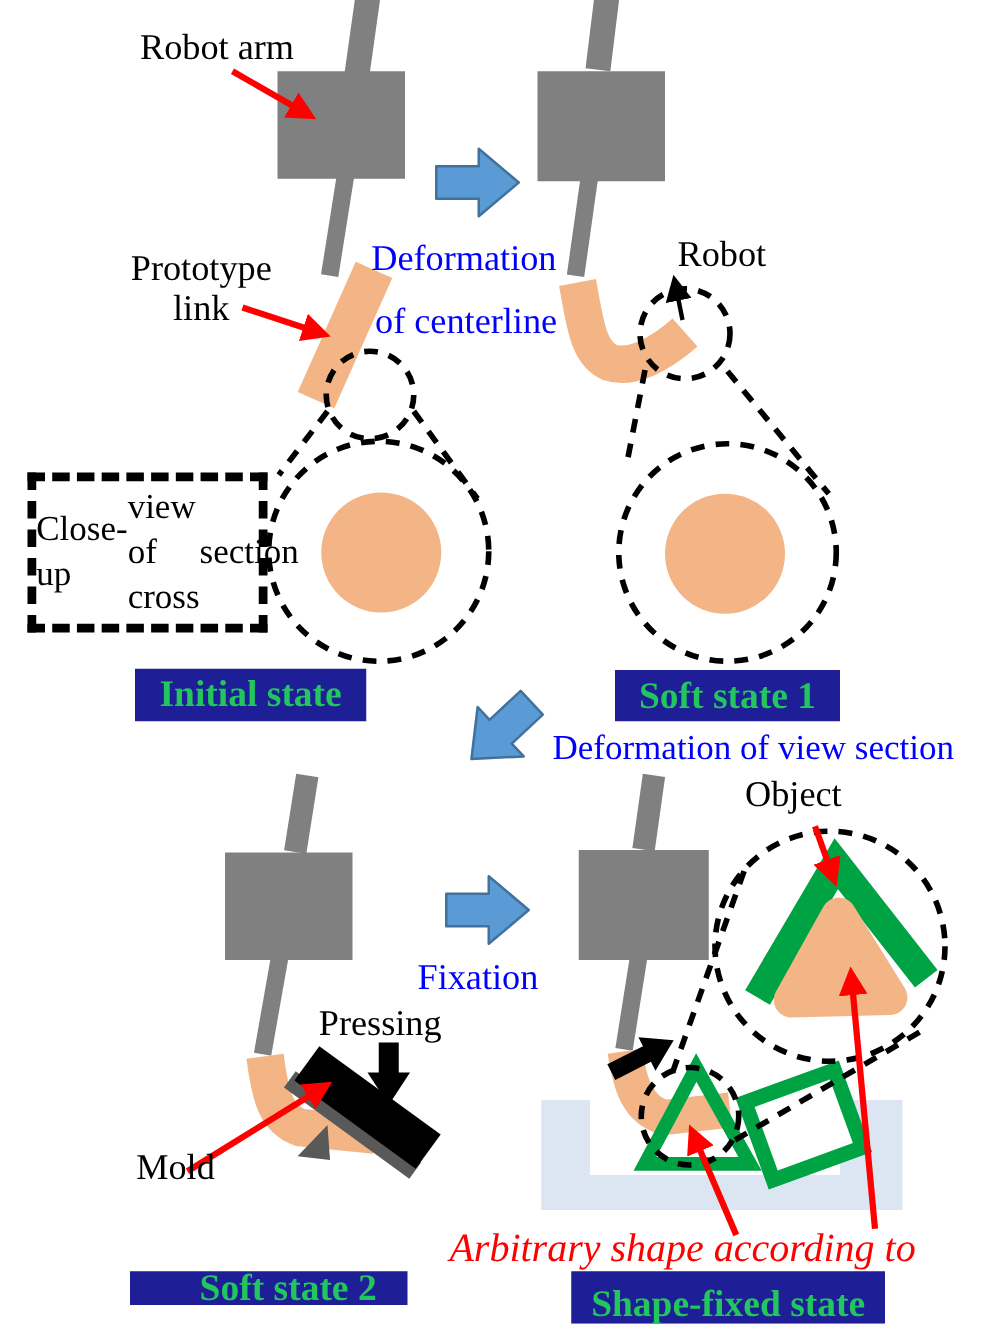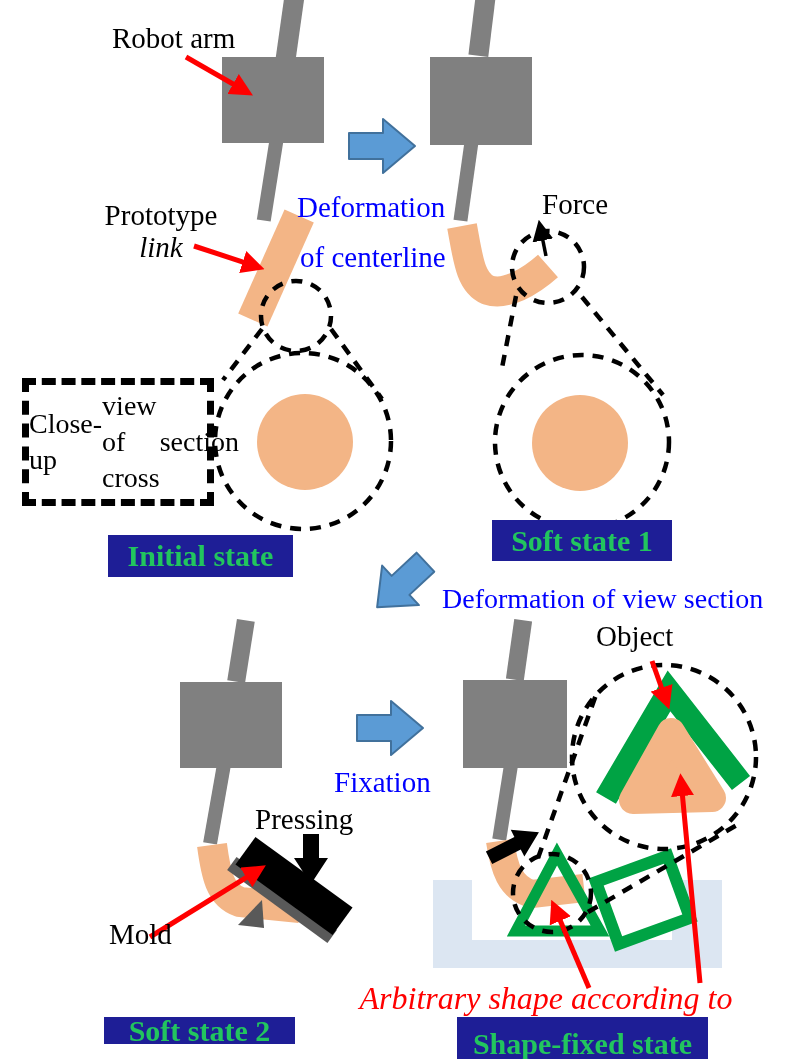--- a/index.html
+++ b/index.html
@@ -127,23 +127,23 @@
     <line x1="194" y1="246" x2="258" y2="267" style="stroke:var(--red)" stroke-width="5" marker-end="url(#mRed)"></line>
     <line x1="150" y1="937" x2="260" y2="869" style="stroke:var(--red)" stroke-width="5" marker-end="url(#mRed)"></line>
     <line x1="652" y1="661" x2="667" y2="703" style="stroke:var(--red)" stroke-width="5" marker-end="url(#mRed)"></line>
     <line x1="700" y1="983" x2="681" y2="780" style="stroke:var(--red)" stroke-width="5" marker-end="url(#mRed)"></line>
     <line x1="589" y1="988" x2="554" y2="906" style="stroke:var(--red)" stroke-width="5" marker-end="url(#mRed)"></line>
   </svg>
 
   <div class="lbl center" style="left:95px;top:199px;width:132px;">Prototype</div>
 
   <div class="lbl" style="left:112px;top:22px;">Robot arm</div>
-  <div class="lbl center" style="left:95px;top:231px;width:132px;font-style:italic;">link</div>
+  <div class="lbl center" style="left:95px;top:231px;width:132px;">link</div>
 
-  <div class="lbl" style="left:542px;top:188px;">Force</div>
+  <div class="lbl" style="left:542px;top:188px;">Robot</div>
 
   <div class="lbl blue" style="left:300px;top:241px;">of centerline</div>
   <div class="lbl blue" style="left:297px;top:191px;">Deformation</div>
 
   <div class="closeup-box">
     <div>Close-up</div>
     <div>view of cross</div>
     <div>section</div>
   </div>
 
@@ -153,17 +153,17 @@
 
   <div class="lbl" style="left:255px;top:803px;">Pressing</div>
 
   <div class="lbl" style="left:109px;top:918px;">Mold</div>
 
   <div class="lbl" style="left:596px;top:620px;">Object</div>
 
   <div class="lbl red center" style="left:297px;top:980px;width:498px;font-size:32px;font-style:italic;">Arbitrary shape according to application</div>
 
   <div class="badge" style="left:108px;top:535px;width:185px;height:42px;">Initial state</div>
-  <div class="badge" style="left:492px;top:520px;width:180px;height:41px;">Soft state 1</div>
-  <div class="badge" style="left:104px;top:1017px;width:191px;height:27px;">Soft state 2</div>
+  <div class="badge" style="left:492px;top:536px;width:180px;height:41px;">Soft state 1</div>
+  <div class="badge" style="left:104px;top:1017px;width:191px;height:27px;padding-left:31px;">Soft state 2</div>
   <div class="badge" style="left:457px;top:1017px;width:251px;height:54px;">Shape-fixed state</div>
 
 </div>
 
 </body></html>

